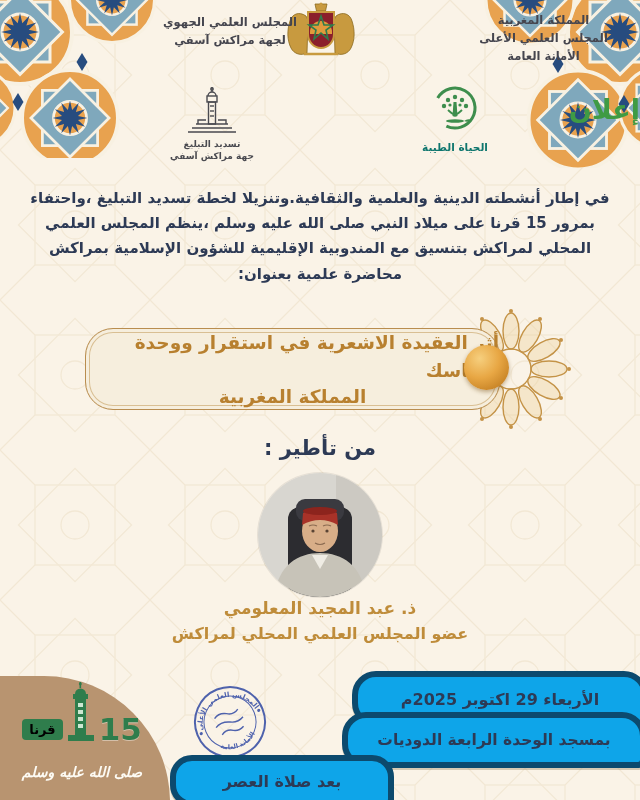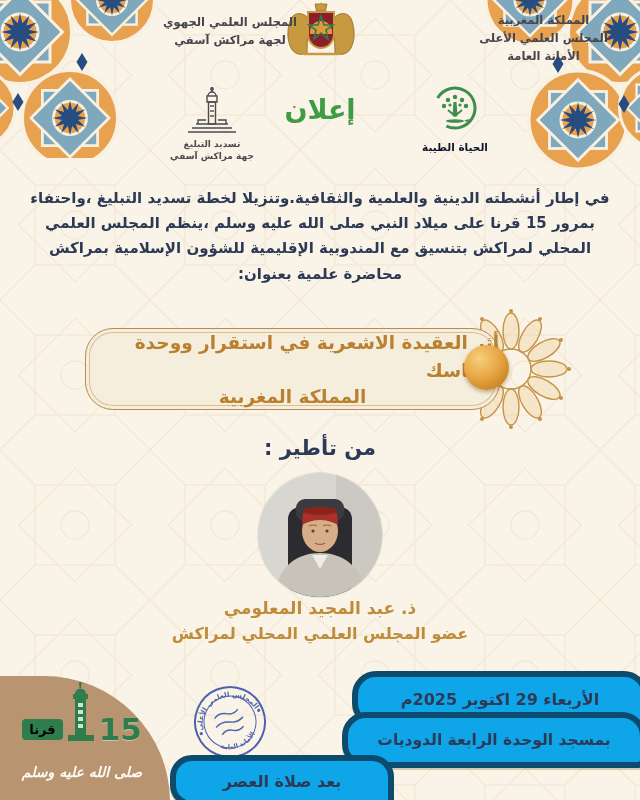--- a/index.html
+++ b/index.html
@@ -12,22 +12,22 @@
   .corner-tl{left:-10px;top:-10px;}
   .corner-tr{right:-10px;top:-12px;}
   
   .hdr-col{z-index:3;text-align:center;font-size:11.5px;font-weight:bold;color:#45454e;line-height:1.55;}
   .hdr-right{right:14px;top:12px;width:165px;}
   .hdr-left{left:144px;top:14px;width:172px;}
   .arms{left:282px;top:2px;z-index:3;}
   
   .tabligh{left:162px;top:86px;width:100px;z-index:3;text-align:center;color:#4a4a50;}
   .tabligh .cap{font-size:9px;font-weight:bold;line-height:1.35;}
-  .i3lan{left:0;right:0;top:94px;z-index:3;text-align:center;font-size:27px;font-weight:bold;color:#3f9b44;letter-spacing:1px;}
-  .hayat{left:402px;top:84px;width:106px;z-index:3;text-align:center;color:#0f172a;}
+  .i3lan{left:0;right:0;top:94px;z-index:3;text-align:right;font-size:27px;font-weight:bold;color:#3f9b44;letter-spacing:1px;}
+  .hayat{left:402px;top:84px;width:106px;z-index:3;text-align:center;color:#0f766e;}
   .hayat .cap{font-size:10.5px;font-weight:bold;margin-top:1px;}
   
   .intro{left:28px;right:28px;top:186px;z-index:3;text-align:center;font-size:15px;font-weight:bold;color:#2d3a55;line-height:1.68;}
   
   .banner-rosette{left:448px;top:306px;z-index:3;}
   .banner{left:85px;top:328px;width:413px;height:80px;z-index:4;background:#f6eedd;border:1.5px solid #b98d4f;border-radius:28px;box-shadow:inset 0 0 0 3px #f6eedd, inset 0 0 0 4px #d9bf93;display:flex;flex-direction:column;justify-content:center;align-items:center;}
   .banner .t1{font-size:18.5px;font-weight:bold;color:#b8802f;line-height:1.5;}
   .banner .t2{font-size:18.5px;font-weight:bold;color:#b8802f;line-height:1.3;}
   .gold-ball{left:464px;top:345px;width:45px;height:45px;border-radius:50%;z-index:5;background:radial-gradient(circle at 35% 30%,#f6cf7e,#e8a744 45%,#b56f15 100%);box-shadow:0 2px 4px rgba(120,80,20,.45);}
   

